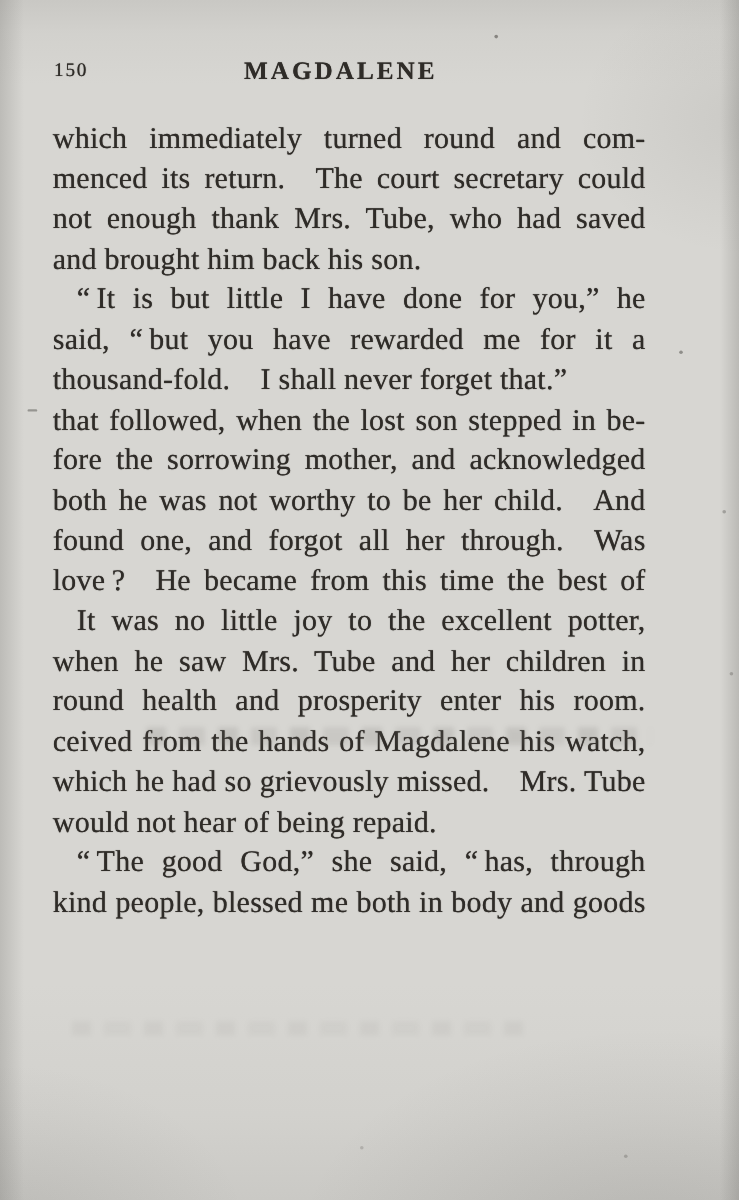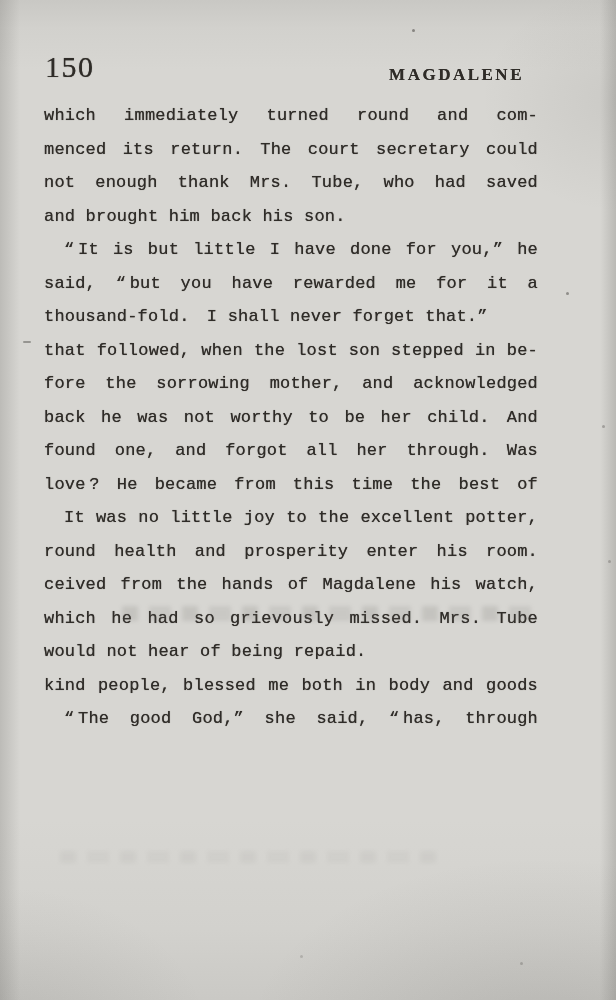--- a/index.html
+++ b/index.html
@@ -30,51 +30,50 @@
       linear-gradient(90deg,  rgba(95,94,90,.22), rgba(95,94,90,0) 20px),
       linear-gradient(270deg, rgba(95,94,90,.24), rgba(95,94,90,0) 16px),
       radial-gradient(420px 260px at 88% 104%, rgba(88,87,83,.16), rgba(88,87,83,0) 70%),
       radial-gradient(300px 220px at 0% 104%,  rgba(88,87,83,.13), rgba(88,87,83,0) 70%),
       radial-gradient(200px 160px at 101% 10%, rgba(95,94,90,.10), rgba(95,94,90,0) 70%);
   }
   .pagenum {
     position: absolute;
     left: 45px;
     top: 50px;
-    font-size: 30px;
+    font-size: 16px;
     letter-spacing: 1.5px;
     text-shadow: 0 0 .7px rgba(47,44,40,.9);
   }
   .runtitle {
     position: absolute;
     left: 44px;
-    top: 65px;
+    top: 47px;
     width: 480px;
-    text-align: right;
-    font-size: 17px;
+    text-align: center;
+    font-size: 21px;
     font-weight: 700;
     letter-spacing: 2.5px;
     text-shadow: 0 0 .6px rgba(47,44,40,.85);
   }
   .body-block {
     position: absolute;
     left: 44px;
     top: 99px;
     width: 494px;
   }
   .line {
-    font-size: 17px;
+    font-size: 25px;
     line-height: 33.5px;
     height: 33.5px;
     letter-spacing: 0.2px;
     text-align: justify;
     text-align-last: justify;
     white-space: nowrap;
     text-shadow: 0 0 .7px rgba(47,44,40,.85);
-    font-family: Liberation Mono, monospace;
   }
   .line.end { text-align-last: left; }
   .line.indent { text-indent: 20px; }
   .ghost {
     position: absolute;
     pointer-events: none;
     filter: blur(2.2px);
     background: repeating-linear-gradient(90deg,
       rgba(118,116,112,.34) 0 16px, rgba(118,116,112,0) 16px 27px,
       rgba(118,116,112,.26) 27px 49px, rgba(118,116,112,0) 49px 60px);
@@ -119,29 +118,30 @@
   <div class="body-block">
       <div class="line">which immediately turned round and com-</div>
       <div class="line">menced its return. The court secretary could</div>
       <div class="line">not enough thank Mrs. Tube, who had saved</div>
       <div class="line end">and brought him back his son.</div>
       <div class="line indent">“ It is but little I have done for you,” he</div>
       <div class="line">said, “ but you have rewarded me for it a</div>
       <div class="line end">thousand-fold. I shall never forget that.”</div>
       <div class="line">that followed, when the lost son stepped in be-</div>
       <div class="line">fore the sorrowing mother, and acknowledged</div>
-      <div class="line">back he was not worthy to be her child. And</div>
+      <div class="line">both he was not worthy to be her child. And</div>
       <div class="line">found one, and forgot all her through. Was</div>
       <div class="line">love ? He became from this time the best of</div>
       <div class="line indent">It was no little joy to the excellent potter,</div>
+      <div class="line">when he saw Mrs. Tube and her children in</div>
       <div class="line">round health and prosperity enter his room.</div>
       <div class="line">ceived from the hands of Magdalene his watch,</div>
       <div class="line">which he had so grievously missed. Mrs. Tube</div>
       <div class="line end">would not hear of being repaid.</div>
+      <div class="line indent">“ The good God,” she said, “ has, through</div>
       <div class="line">kind people, blessed me both in body and goods</div>
-      <div class="line indent">“ The good God,” she said, “ has, through</div>
     </div>
 
   <div class="ghost ghost-1"></div>
   <div class="ghost ghost-2"></div>
   <div class="speck"></div>
   <div class="speck-dash"></div>
 </div>
 
 </body></html>

